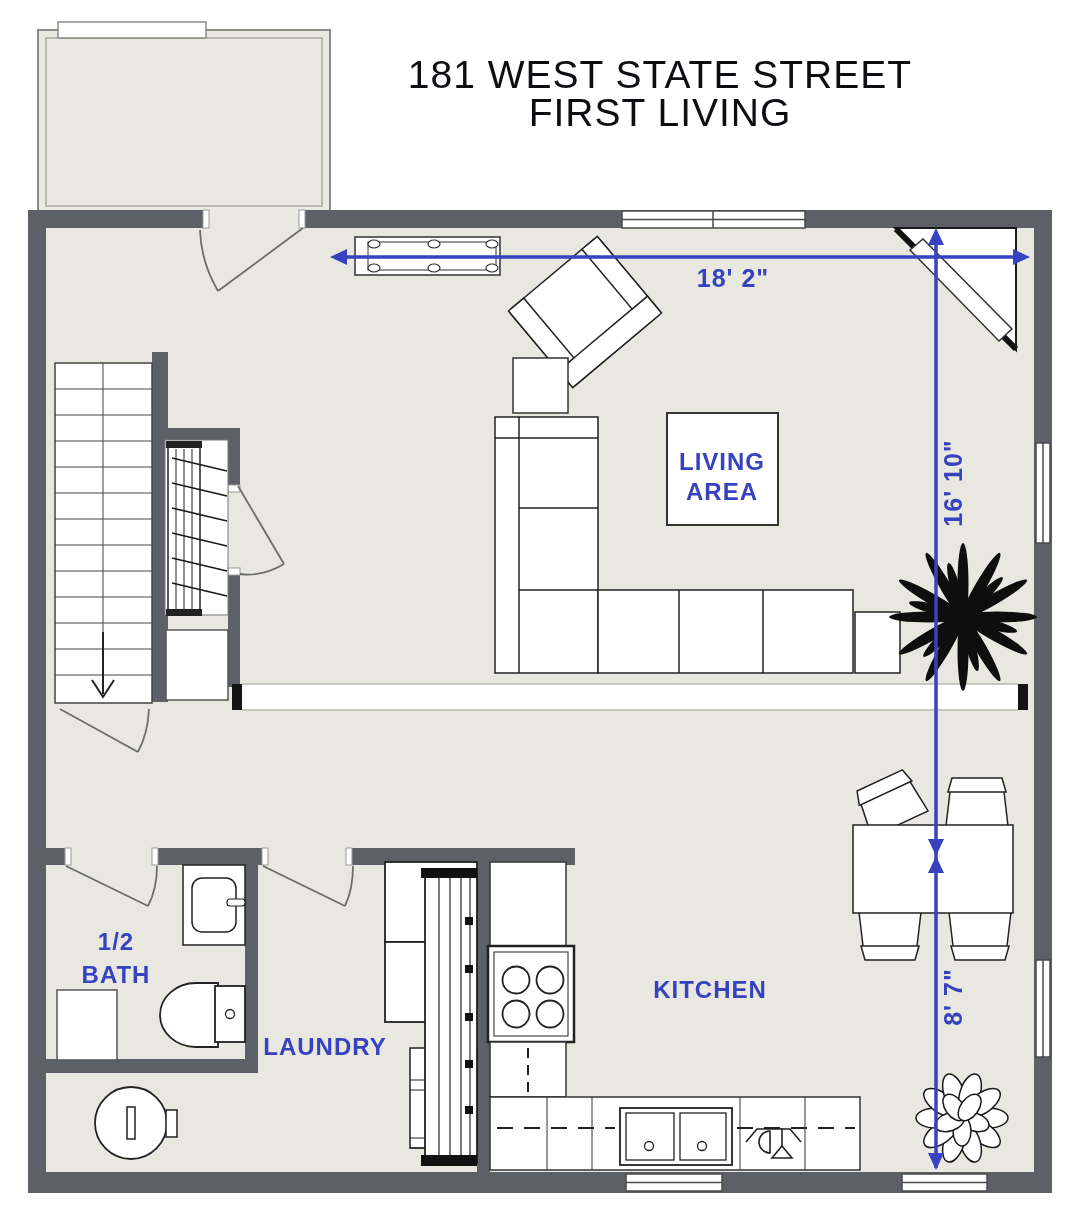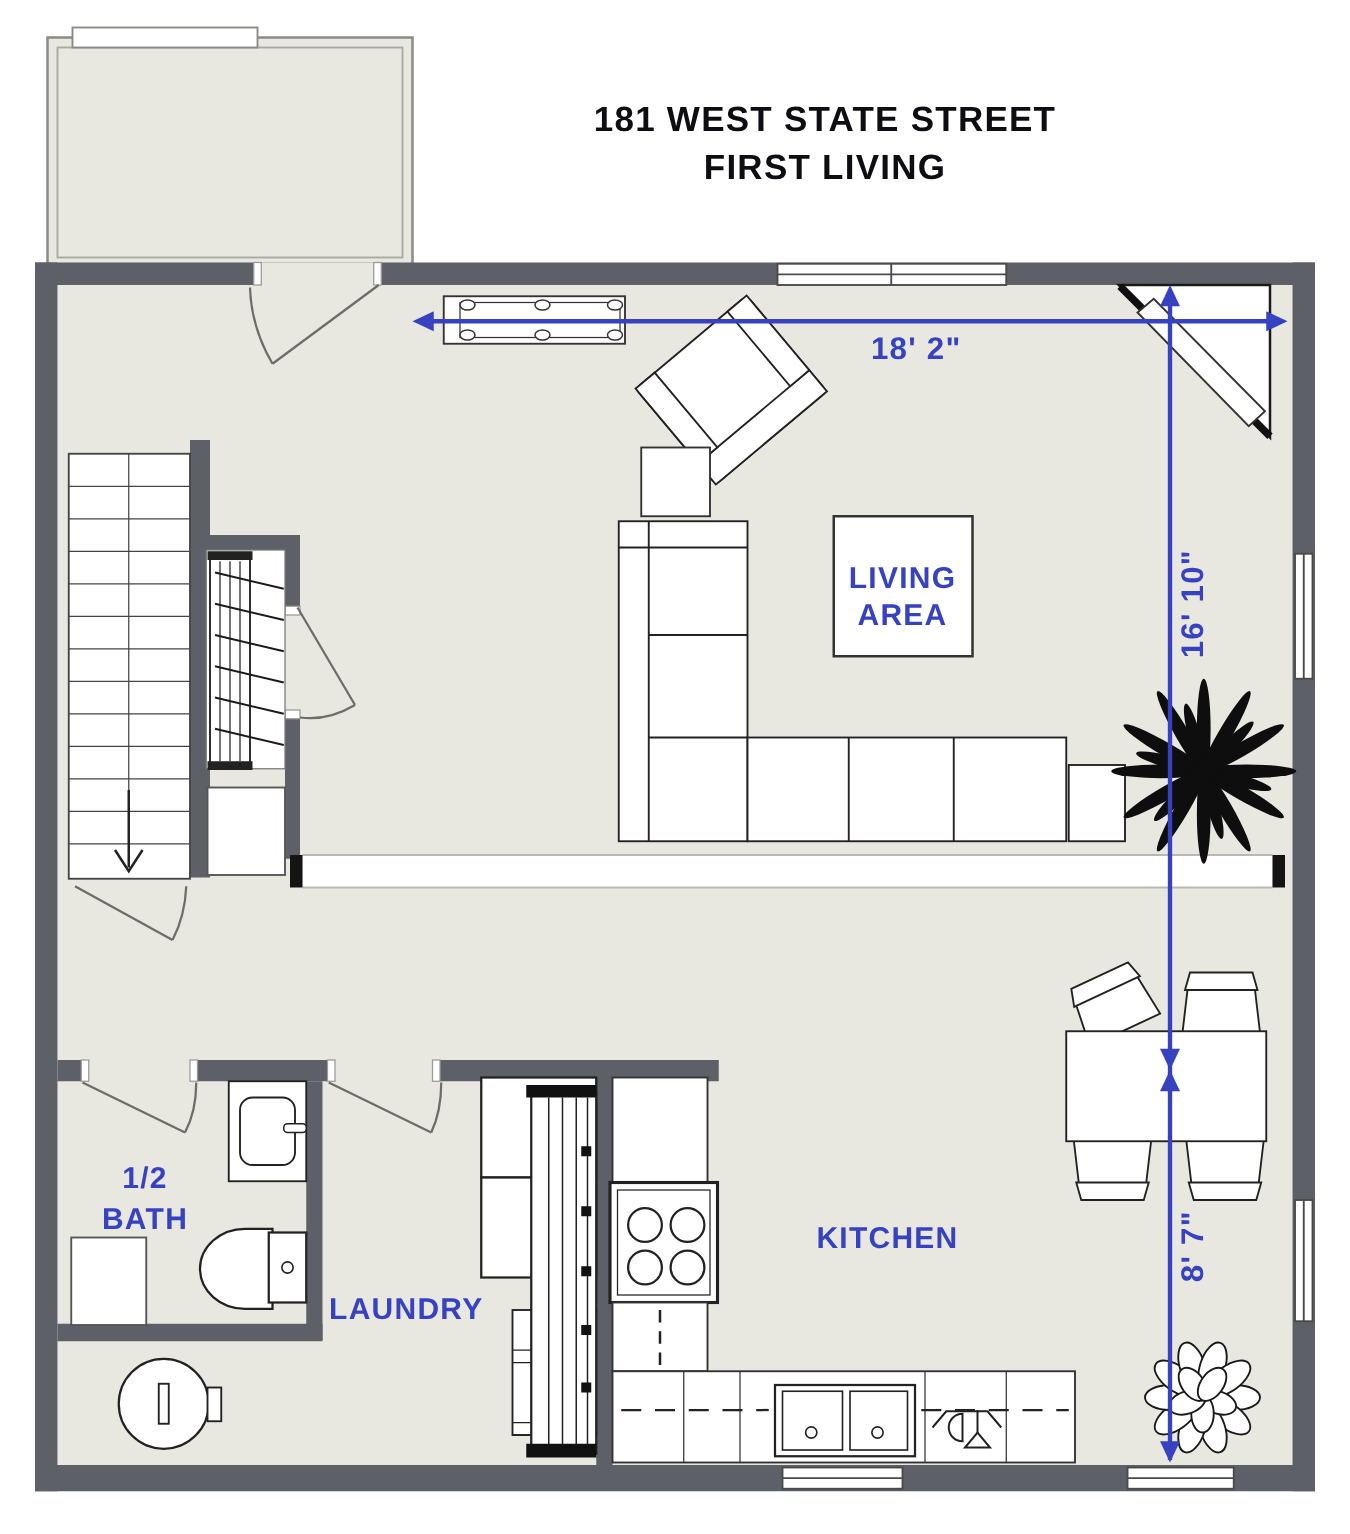--- a/index.html
+++ b/index.html
@@ -1,19 +1,19 @@
 <!DOCTYPE html>
 <html><head>
 <meta charset="utf-8">
 <style>
   html,body{margin:0;padding:0;background:#ffffff;}
   #stage{position:relative;width:1080px;height:1227px;background:#ffffff;overflow:hidden;
          font-family:"Liberation Sans", sans-serif;}
-  #plan-title{position:absolute;left:390px;top:77px;width:540px;text-align:center;
-              color:#0d0d12;font-weight:bold;font-size:28px;line-height:38px;letter-spacing:1px;}
+  #plan-title{position:absolute;left:390px;top:56px;width:540px;text-align:center;
+              color:#0d0d12;font-weight:normal;font-size:39px;line-height:38px;letter-spacing:1px;}
   svg{position:absolute;left:0;top:0;}
   .room-label{fill:#3742c0;font-weight:bold;font-size:24px;letter-spacing:1px;}
   .dim-label{fill:#3742c0;font-weight:bold;font-size:25px;letter-spacing:1px;}
 </style>
 </head>
 <body>
 
 <div id="stage">
 
   <div id="plan-title">

